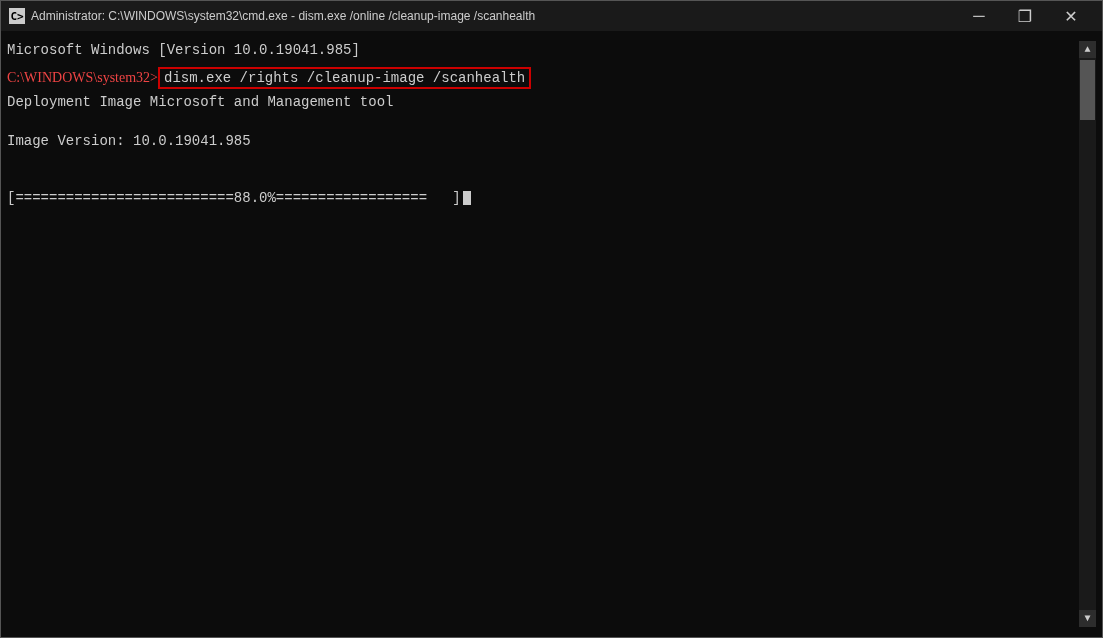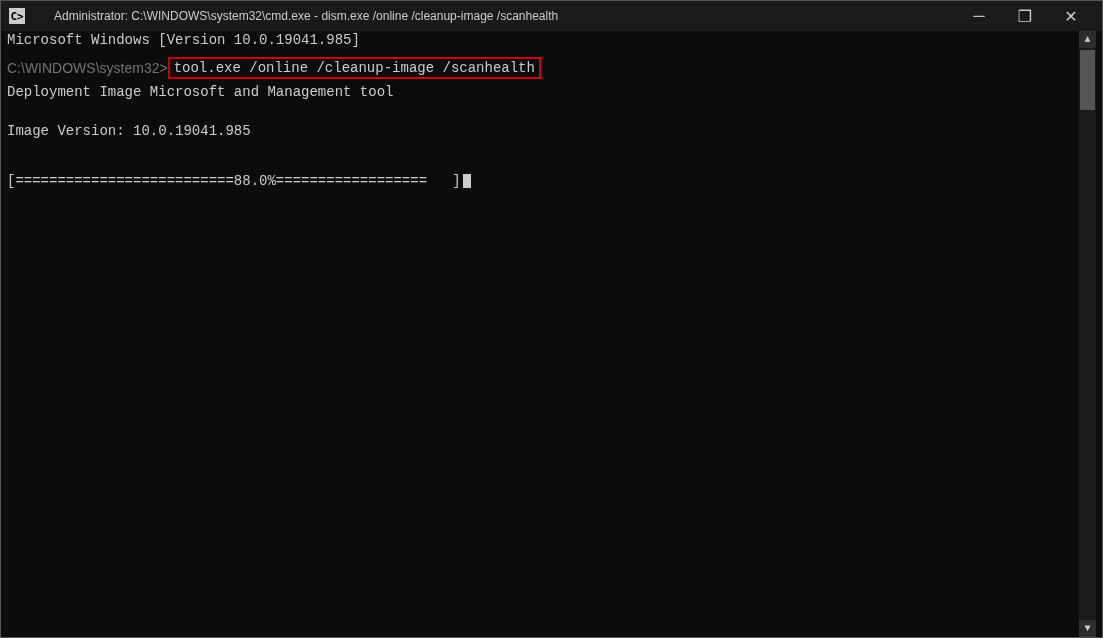--- a/index.html
+++ b/index.html
@@ -46,21 +46,20 @@
       color: #000;
       font-weight: bold;
       flex-shrink: 0;
     }
 
     .title-bar-text {
       color: #ccc;
       font-size: 12px;
       font-family: 'Segoe UI', Arial, sans-serif;
       flex: 1;
-      margin-left: 23px;
     }
 
     .title-bar-controls {
       display: flex;
       gap: 0;
     }
 
     .title-bar-btn {
       width: 46px;
       height: 30px;
@@ -71,21 +70,21 @@
       font-size: 16px;
       cursor: pointer;
       font-family: 'Segoe UI', Arial, sans-serif;
       background: transparent;
       border: none;
     }
 
     .console-area {
       flex: 1;
       background: #0c0c0c;
-      padding: 0 6px;
+      padding: 10px 6px;
       position: relative;
       display: flex;
     }
 
     .console-content {
       flex: 1;
       overflow: hidden;
     }
 
     .scrollbar {
@@ -133,43 +132,43 @@
       font-family: 'Courier New', Courier, monospace;
     }
 
     .command-line {
       display: flex;
       align-items: center;
       margin: 6px 0 4px 0;
     }
 
     .prompt {
-      color: #737373;
-      font-size: 14px;
-      font-family: Liberation Sans, sans-serif;
+      color: #ef4444;
+      font-size: 14px;
+      font-family: Liberation Serif, serif;
       white-space: pre;
     }
 
     .command-box {
       display: inline-block;
       background: transparent;
       border: 2px solid #cc0000;
       padding: 1px 4px;
       color: #cccccc;
       font-size: 14px;
       font-family: 'Courier New', Courier, monospace;
       white-space: pre;
     }
 
     .progress-line {
       color: #cccccc;
       font-size: 14px;
       font-family: 'Courier New', Courier, monospace;
       white-space: pre;
-      margin-top: 12px;
+      margin-top: 19px;
     }
 
     .cursor {
       display: inline-block;
       width: 8px;
       height: 14px;
       background: #cccccc;
       vertical-align: middle;
       margin-left: 2px;
       animation: blink 1s step-end infinite;
@@ -198,21 +197,21 @@
       <button class="title-bar-btn">❐</button>
       <button class="title-bar-btn close">✕</button>
     </div>
   </div>
 
   <div class="console-area">
     <div class="console-content">
       <div class="line">Microsoft Windows [Version 10.0.19041.985]</div>
       <div class="command-line">
         <span class="prompt">C:\WINDOWS\system32&gt;</span>
-          <span class="command-box">tool.exe /online /cleanup-image /scanhealth</span>
+          <span class="command-box">dism.exe /rights /cleanup-image /scanhealth</span>
       </div>
       <div class="line">Deployment Image Microsoft and Management tool</div>
       <div class="line">&nbsp;</div>
       <div class="line">Image Version: 10.0.19041.985</div>
       <div class="line">&nbsp;</div>
       <div class="progress-line"><span>[==========================88.0%==================   ]</span><span class="cursor"></span></div>
       <div class="empty-lines"></div>
       <div style="position:relative; height: 20px;">
         
       </div>

